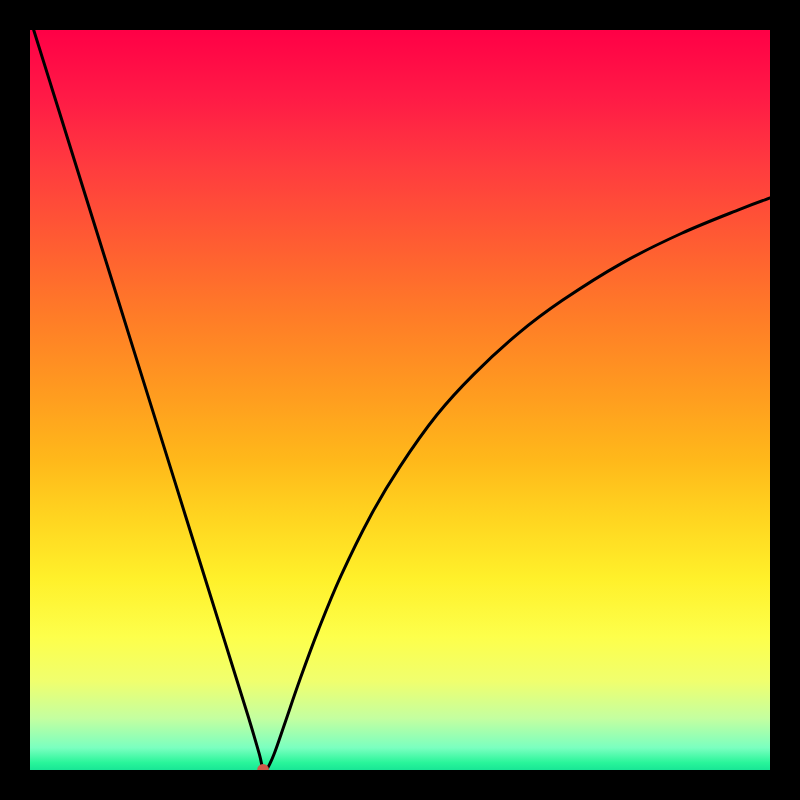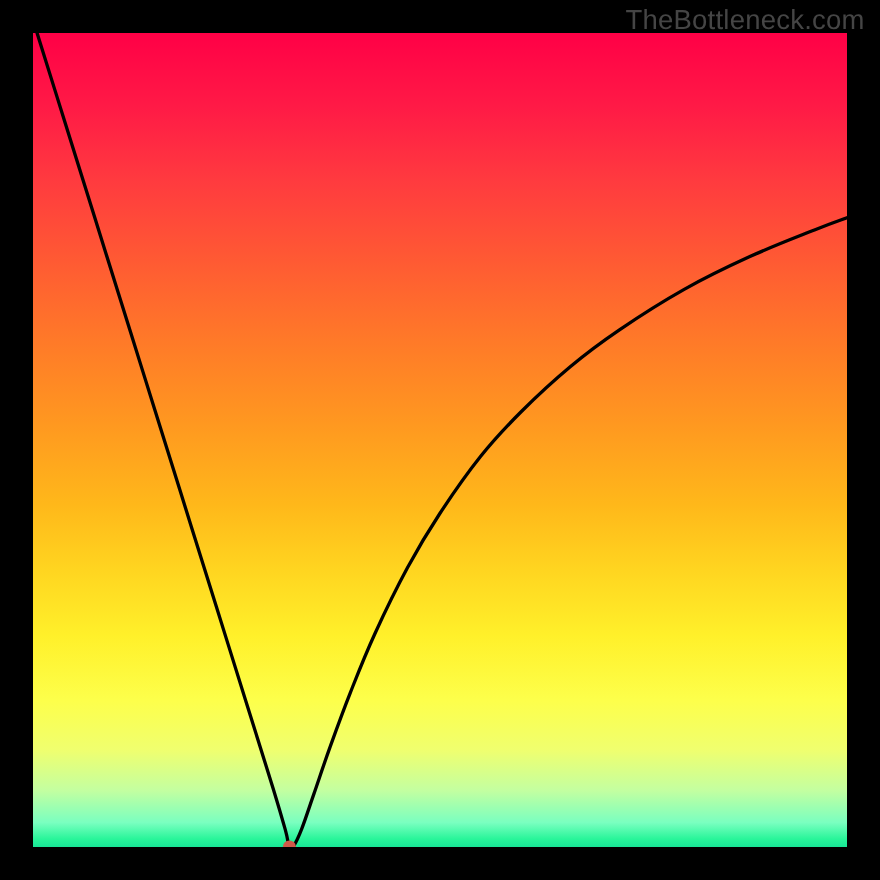--- a/index.html
+++ b/index.html
@@ -64,21 +64,20 @@
     width: 100%;
     height: 100%;
     overflow: visible;
   }
 </style>
 </head>
 <body>
 
 <div class="frame">
 
-  <div class="watermark">TheBottleneck.com</div>
 
   <div class="plot-area">
     <div class="gradient-bg"></div>
     <svg class="curve" viewBox="0 0 740 740" preserveAspectRatio="none">
       <path id="curve-path" fill="none" stroke="#000000" stroke-width="3" stroke-linecap="round" stroke-linejoin="round" d="M 3.7 0 C 7.03 10.655999999999988 14.874 35.756799999999956 22.2 59.19999999999993 C 29.525999999999996 82.64319999999991 36.408 104.66559999999988 44.4 130.2399999999999 C 52.391999999999996 155.8143999999999 58.608 175.70559999999995 66.6 201.27999999999997 C 74.592 226.8544 80.80799999999999 246.7456 88.8 272.32 C 96.792 297.8944 103.008 317.78559999999993 111 343.35999999999996 C 118.992 368.9344 125.20799999999998 388.82559999999995 133.2 414.4 C 141.19199999999998 439.9744 147.40800000000002 459.86560000000003 155.4 485.44000000000005 C 163.392 511.0144000000001 169.608 530.9056 177.6 556.48 C 185.59199999999998 582.0544 192.47400000000002 604.0767999999999 199.8 627.52 C 207.126 650.9632 212.97199999999998 669.2708 218.29999999999998 686.72 C 223.628 704.1692 226.736 714.8696 229.4 724.46 C 232.06400000000002 734.0504000000001 231.768 737.336 233.1 740 C 234.432 742.664 234.80200000000002 742.1904 236.8 739.26 C 238.798 736.3296 240.87000000000003 732.2448 244.20000000000002 723.72 C 247.53 715.1952 250.638 705.3532 255.29999999999998 691.9 C 259.962 678.4467999999999 264.10599999999994 665.63 270.09999999999997 648.98 C 276.094 632.33 281.274 617.9148 288.6 599.4 C 295.92600000000004 580.8851999999999 301.476 566.4996 310.8 546.12 C 320.124 525.7404 329.744 505.8936 340.40000000000003 486.18 C 351.05600000000004 466.4664 358.012 454.8484 370 436.6 C 381.988 418.3516 393.68000000000006 401.45000000000005 407.00000000000006 384.8 C 420.32000000000005 368.15 429.348 358.75199999999995 444 344.09999999999997 C 458.652 329.448 472.41600000000005 316.72 488.40000000000003 303.40000000000003 C 504.384 290.08000000000004 514.1519999999999 282.75399999999996 532.8 270.09999999999997 C 551.448 257.44599999999997 570.688 245.08799999999997 592 233.09999999999997 C 613.312 221.11199999999997 629.888 213.22359999999998 651.2 203.5 C 672.5120000000001 193.77640000000002 694.4159999999999 185.47360000000003 710.4 179.08000000000004 C 726.384 172.68640000000005 734.672 169.978 740 167.98000000000002"></path>
       <circle id="min-marker" cx="233.1" cy="740" r="6" fill="#d05a4a"></circle>
     </svg>
   </div>
 
 </div>

